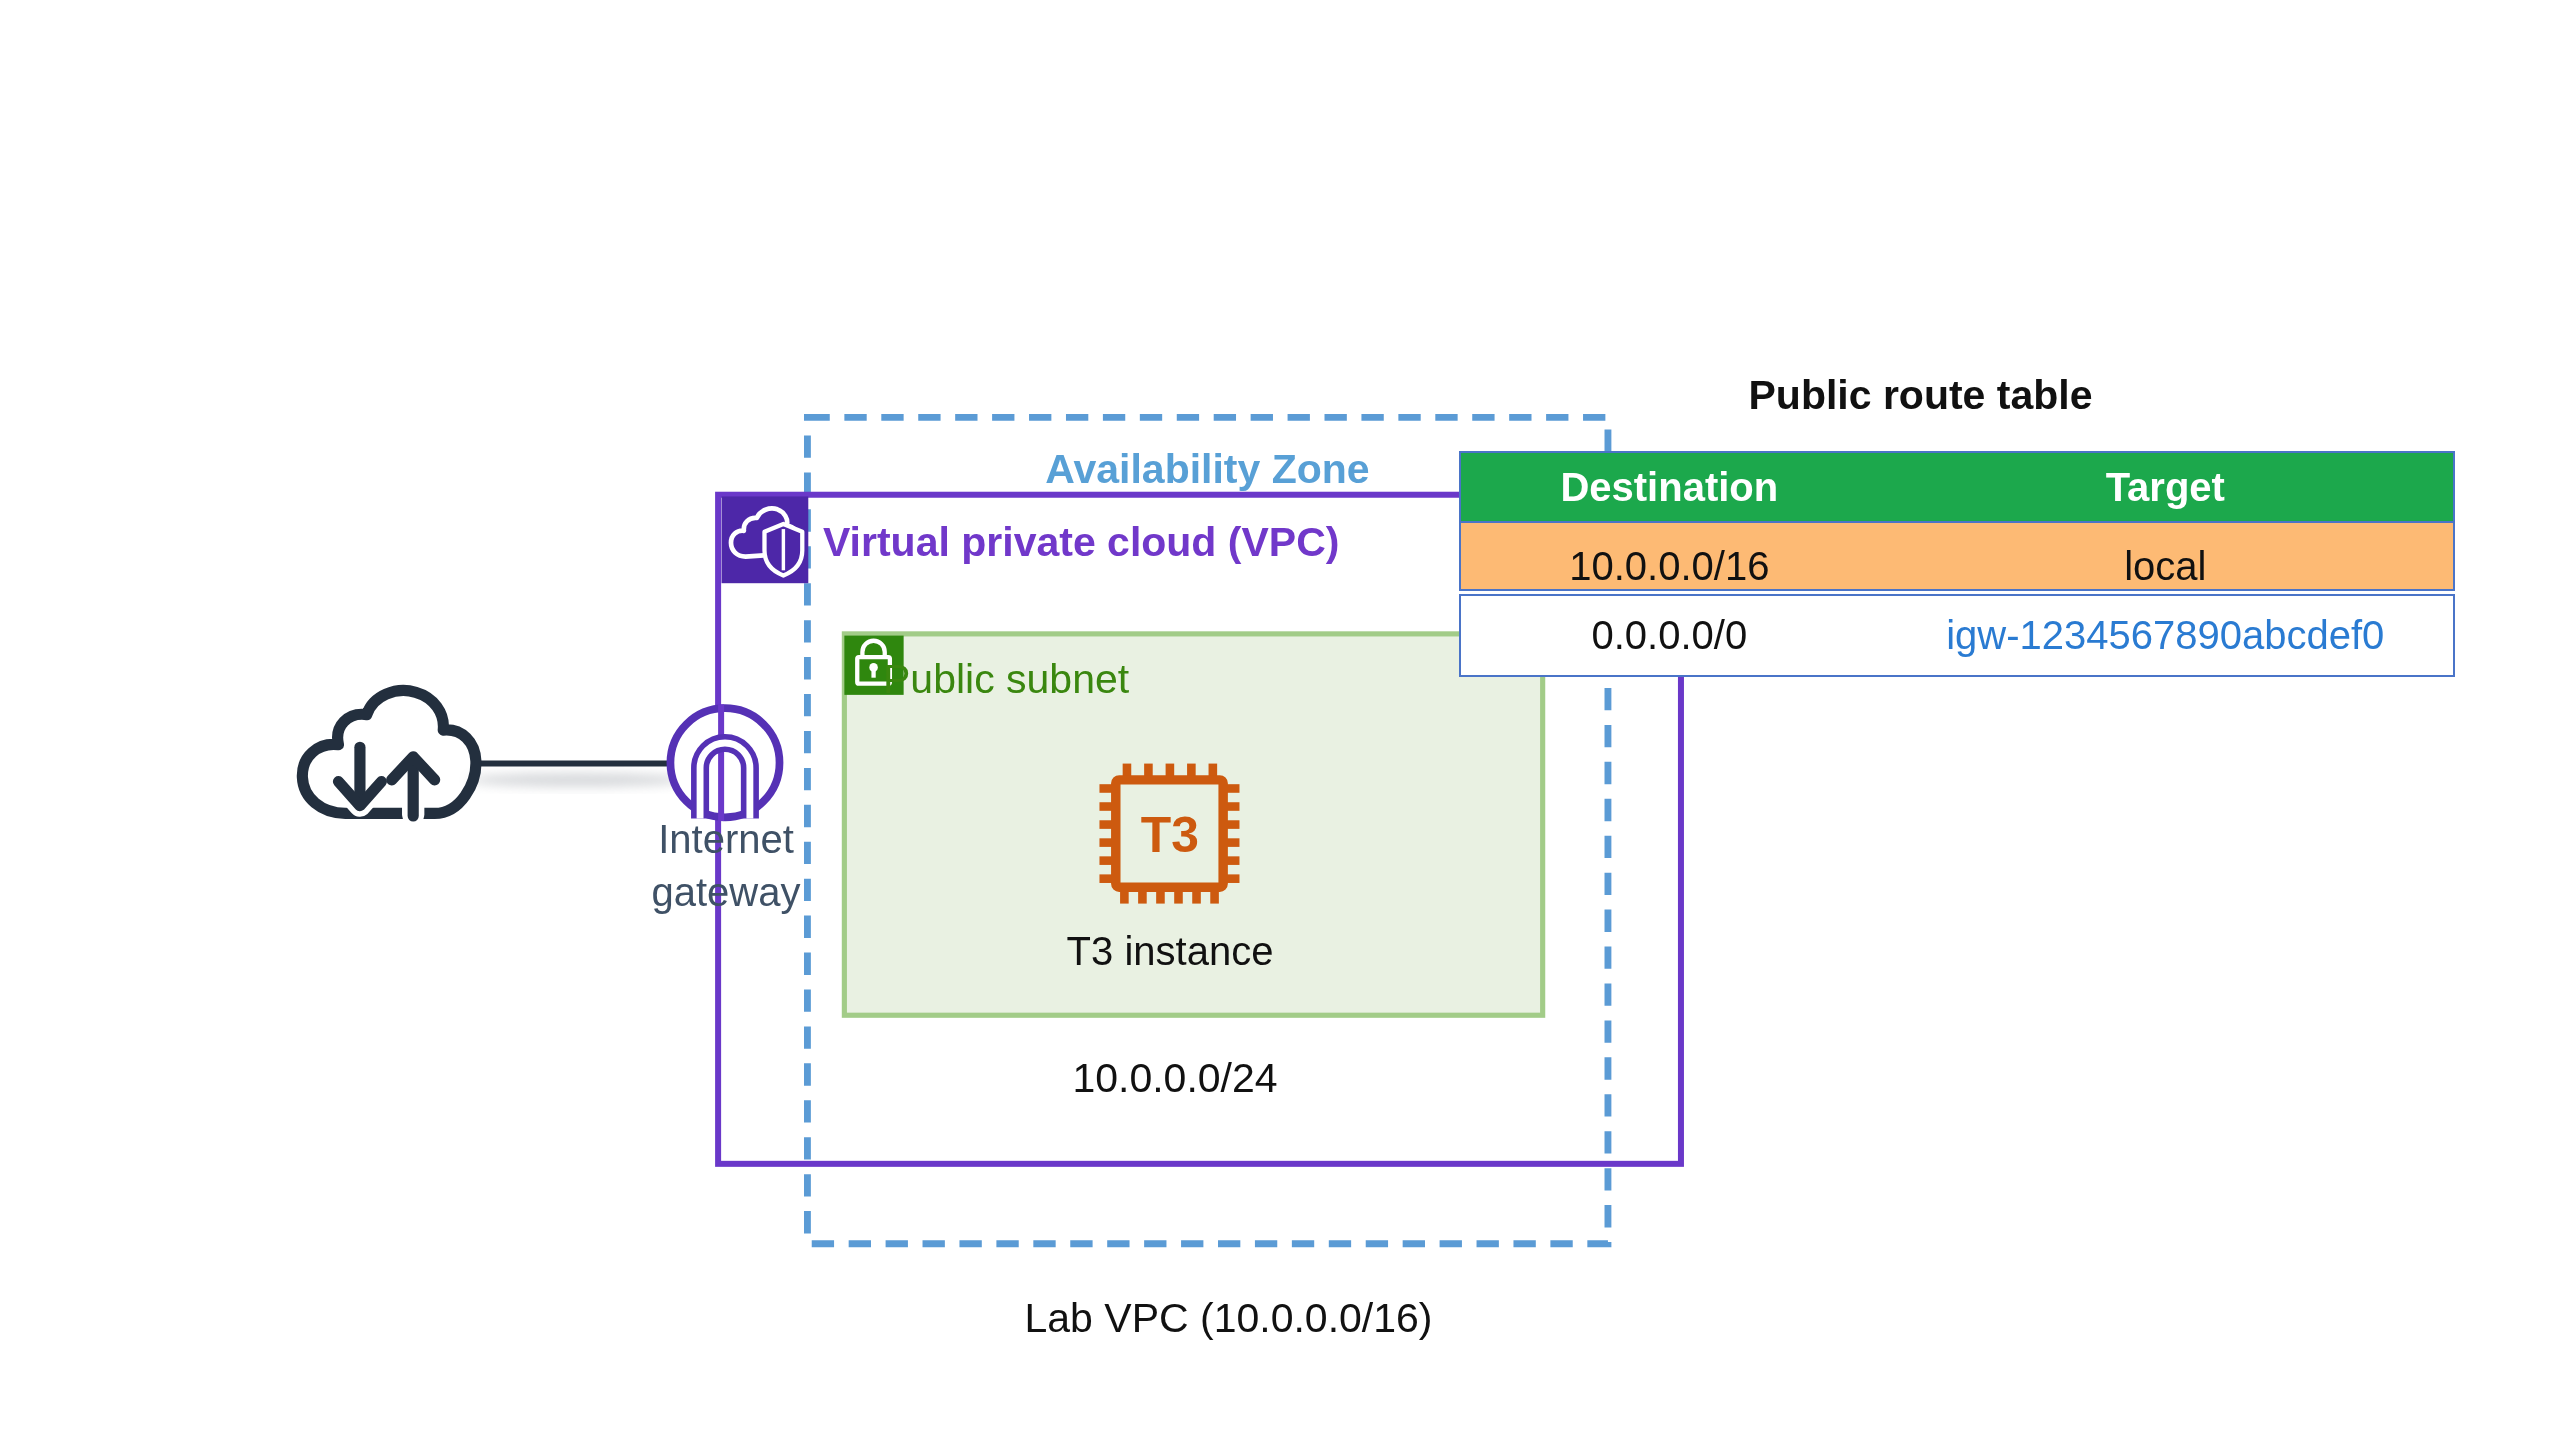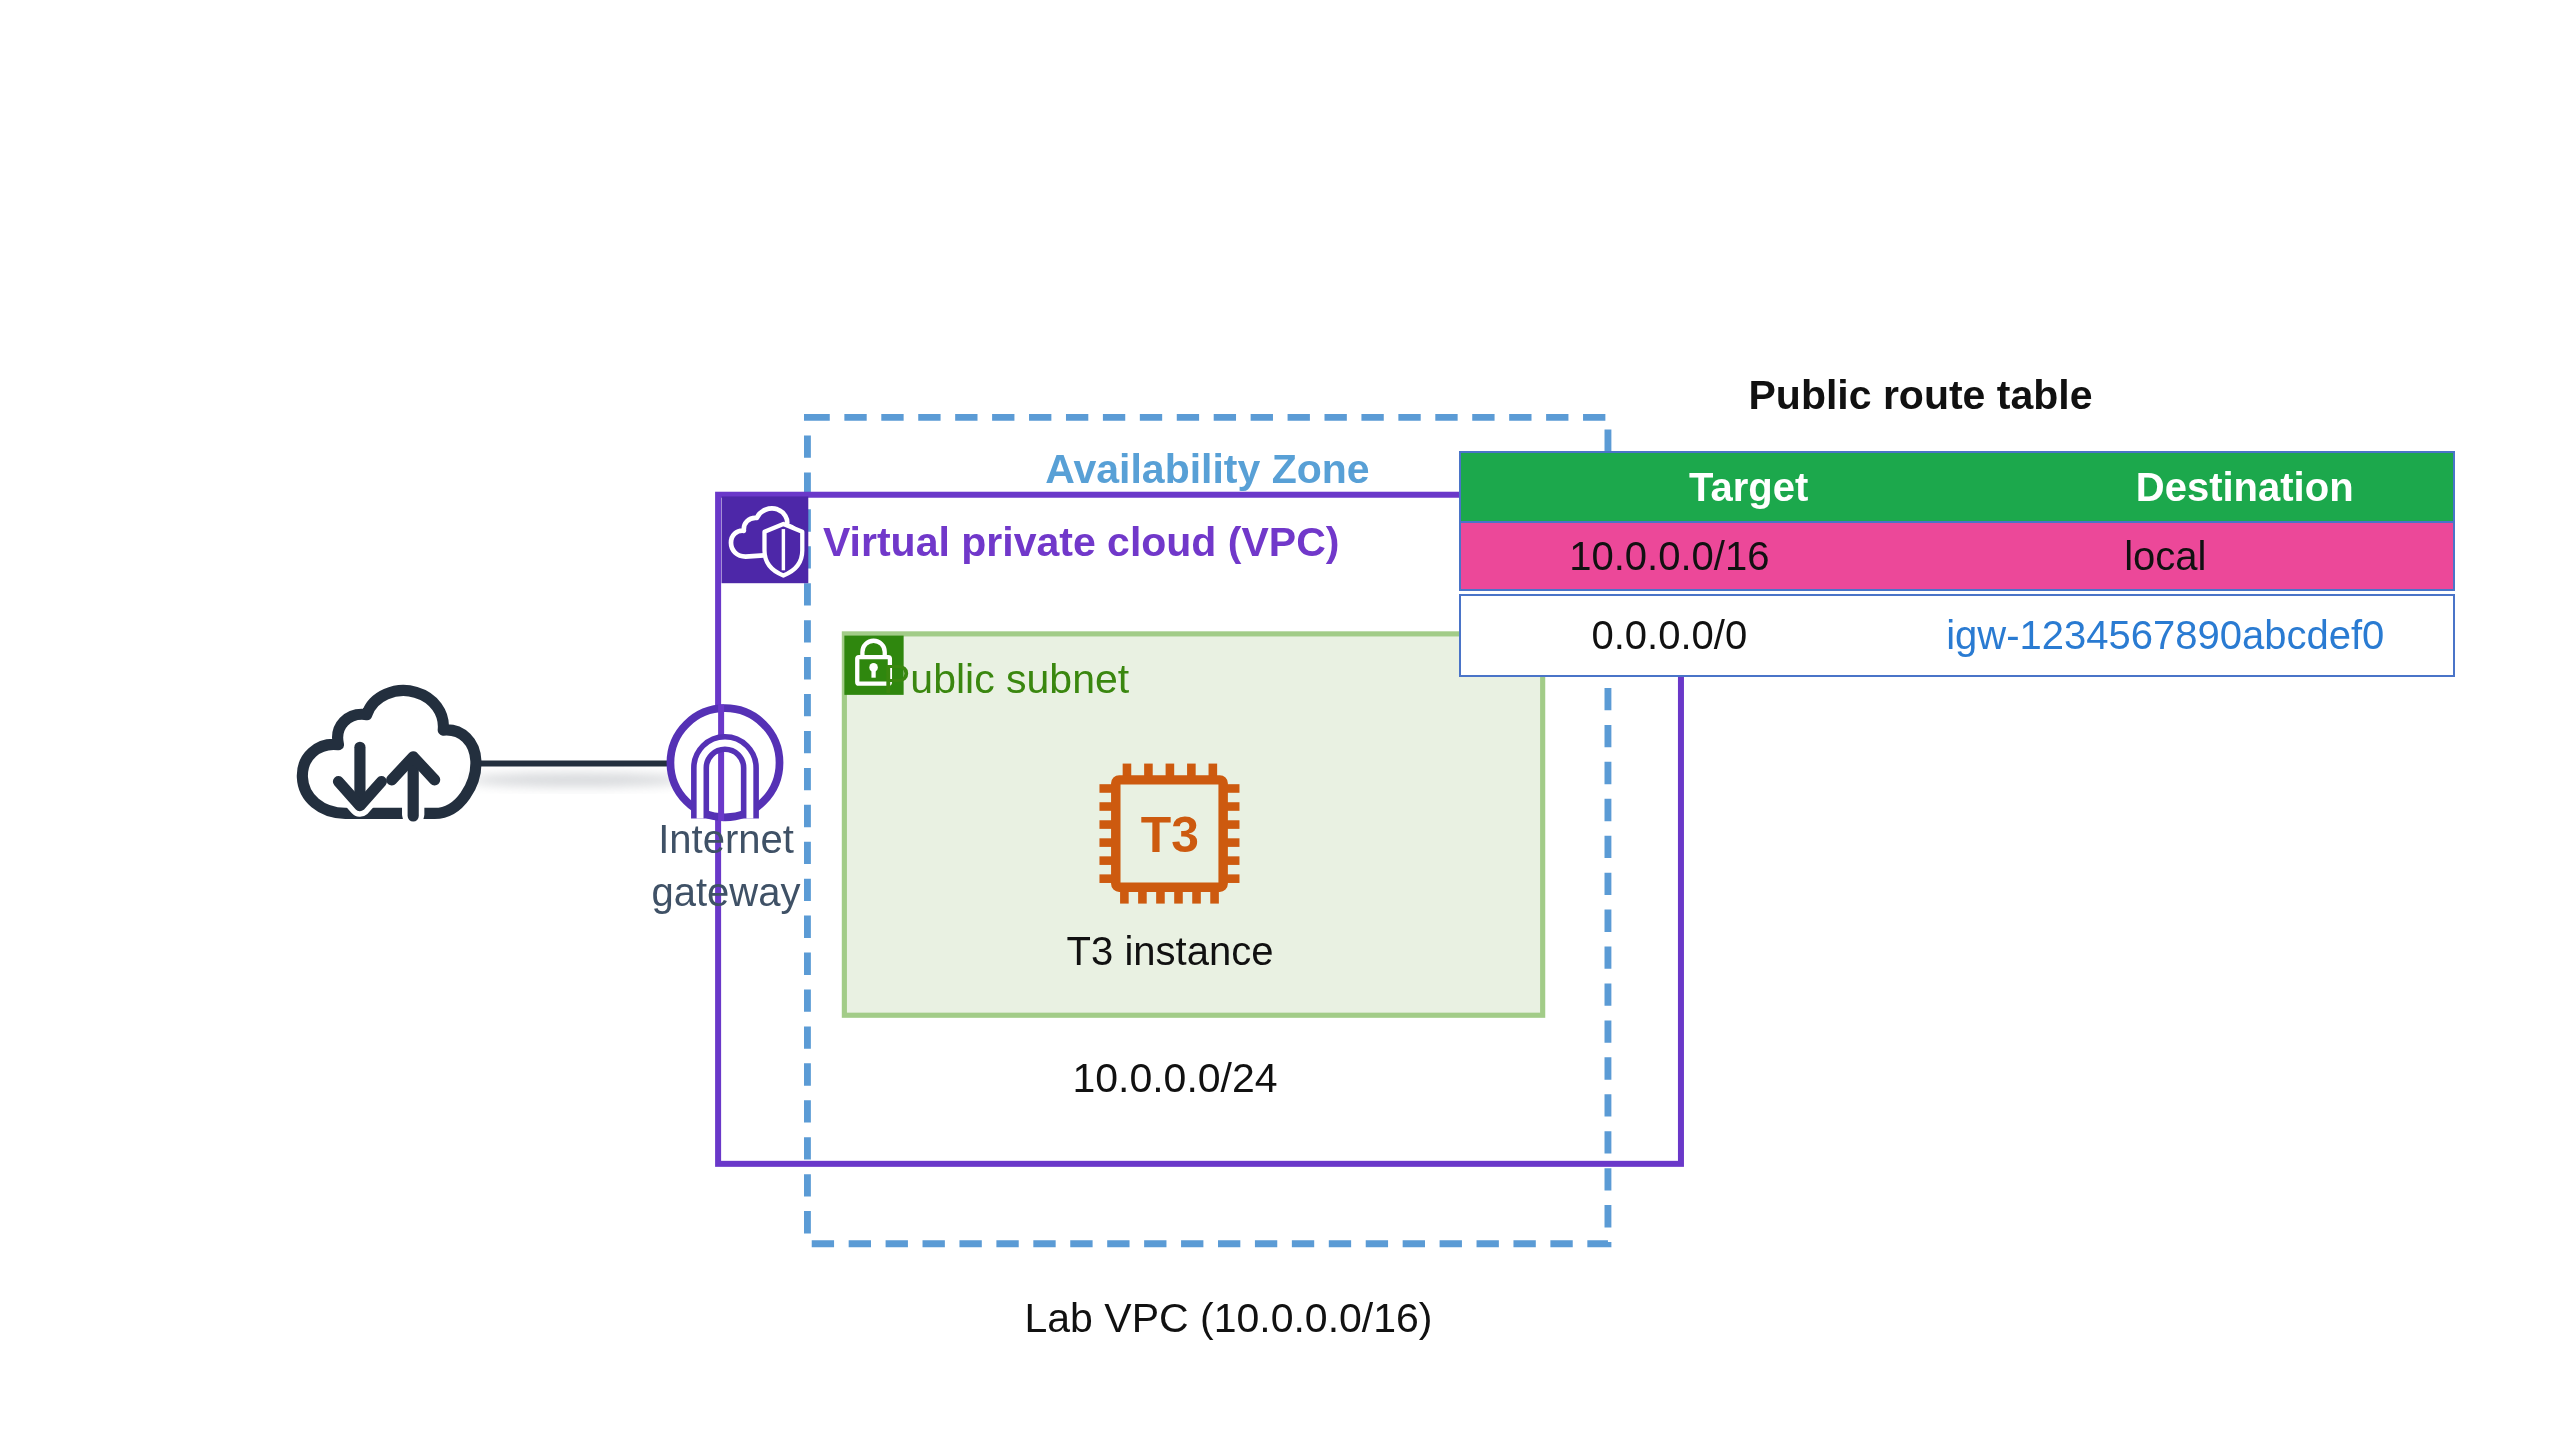--- a/index.html
+++ b/index.html
@@ -82,21 +82,22 @@
     box-sizing: border-box;
     border: 2.6px solid #4a74c8;
   }
   .rt-header {
     height: 70px;
     background: #1ca84c;
     border-bottom: none;
   }
   .rt-r1 {
     height: 70px;
-    background: #ec4899;
+    background: #fdba74;
+    align-items: flex-end;
   }
   .rt-r2 {
     height: 83px;
     background: #ffffff;
     margin-top: 3.4px;
   }
   .rt-cell {
     display: flex;
     align-items: center;
     justify-content: center;
@@ -235,22 +236,22 @@
   <div class="label center cidr-label">10.0.0.0/24</div>
 
   <div class="label center labvpc-label">Lab VPC (10.0.0.0/16)</div>
 
   <div class="igw-label label">Internet gateway</div>
 
   <div class="route-table-wrap">
     <div class="rt-title">Public route table</div>
     <div class="rt-table">
       <div class="rt-row rt-header">
+        <div class="rt-cell c1">Destination</div>
         <div class="rt-cell c2">Target</div>
-        <div class="rt-cell c1">Destination</div>
       </div>
       <div class="rt-row rt-r1">
         <div class="rt-cell c1">10.0.0.0/16</div>
         <div class="rt-cell c2">local</div>
       </div>
       <div class="rt-row rt-r2">
         <div class="rt-cell c1">0.0.0.0/0</div>
         <div class="rt-cell c2 rt-link">igw-1234567890abcdef0</div>
       </div>
     </div>

